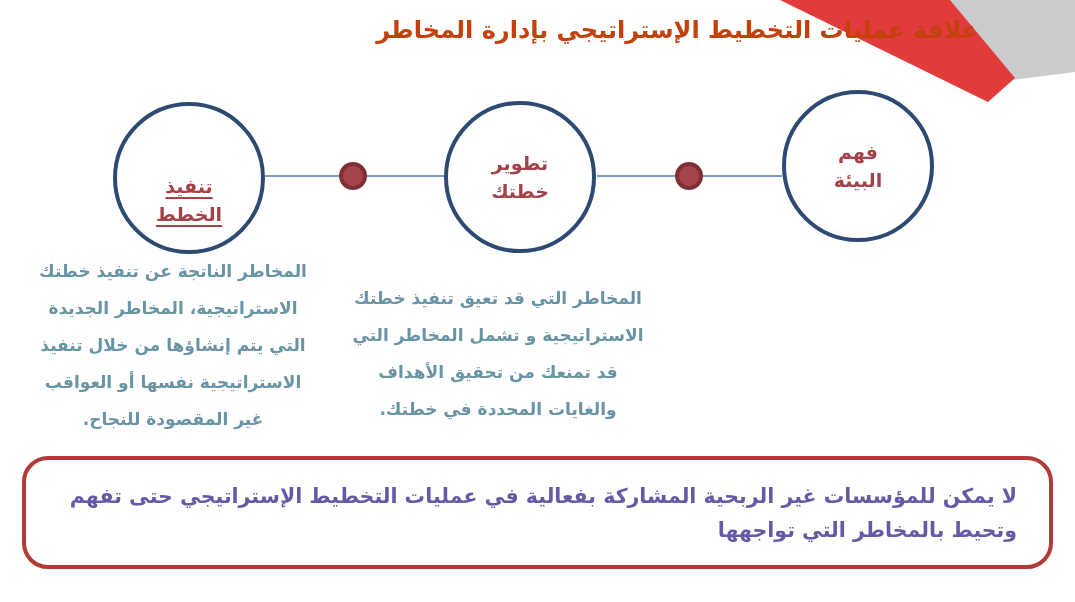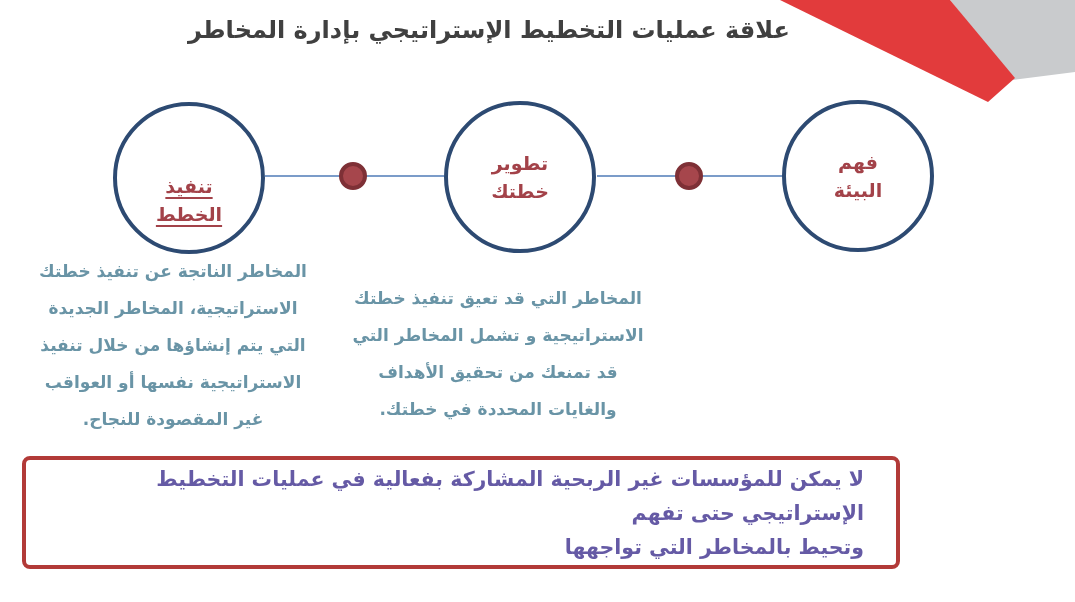--- a/index.html
+++ b/index.html
@@ -9,23 +9,22 @@
     width:1075px;height:602px;
     background:#ffffff;
     overflow:hidden;
     direction:rtl;
   }
   
   .ribbon{position:absolute;top:0;right:0;width:375px;height:130px;}
   
   .slide-title{
     position:absolute;top:16px;left:0;width:978px;
-    text-align:center;
     font-size:24px;font-weight:bold;
-    color:#404040;
+    color:#c2410c;
     direction:rtl;
   }
   
   .step-circle{
     position:absolute;
     width:152px;height:152px;
     border:4px solid #2d4a72;
     border-radius:50%;
     background:#ffffff;
     display:flex;align-items:center;justify-content:center;
@@ -33,21 +32,21 @@
   }
   .step-circle .lbl{
     width:92px;
     text-align:center;
     font-size:19px;font-weight:bold;
     line-height:28px;
     color:#a34249;
     direction:rtl;
   }
   .lbl-underline{text-decoration:underline;text-underline-offset:4px;text-decoration-thickness:2px;margin-top:44px;}
-  .circ-1{left:782px;top:100px;}
+  .circ-1{left:782px;top:90px;}
   .circ-2{left:444px;top:101px;}
   .circ-3{left:113px;top:102px;}
   
   .connector{
     position:absolute;top:175px;height:2px;
     background:#7b9cc9;
   }
   .conn-a{left:597px;width:185px;}
   .conn-b{left:265px;width:179px;}
   .conn-dot{
@@ -67,24 +66,24 @@
     font-size:17px;font-weight:bold;
     line-height:37px;
     color:#6994a6;
   }
   .desc-1{left:700px;top:259px;width:296px;}
   .desc-2{left:352px;top:259px;width:292px;margin-top:21px;}
   .desc-3{left:28px;top:253px;width:290px;}
   
   .note-box{
     position:absolute;left:22px;top:456px;
-    width:878px;height:113px;
+    width:1031px;height:113px;
     box-sizing:border-box;
     border:4px solid #b23a38;
-    border-radius:8px;
+    border-radius:26px;
     background:#ffffff;
     display:flex;flex-direction:column;justify-content:center;
     padding:0 32px;
   }
   .note-line{
     direction:rtl;
     text-align:right;
     font-size:20.5px;font-weight:bold;
     line-height:34px;
     color:#655aa5;

